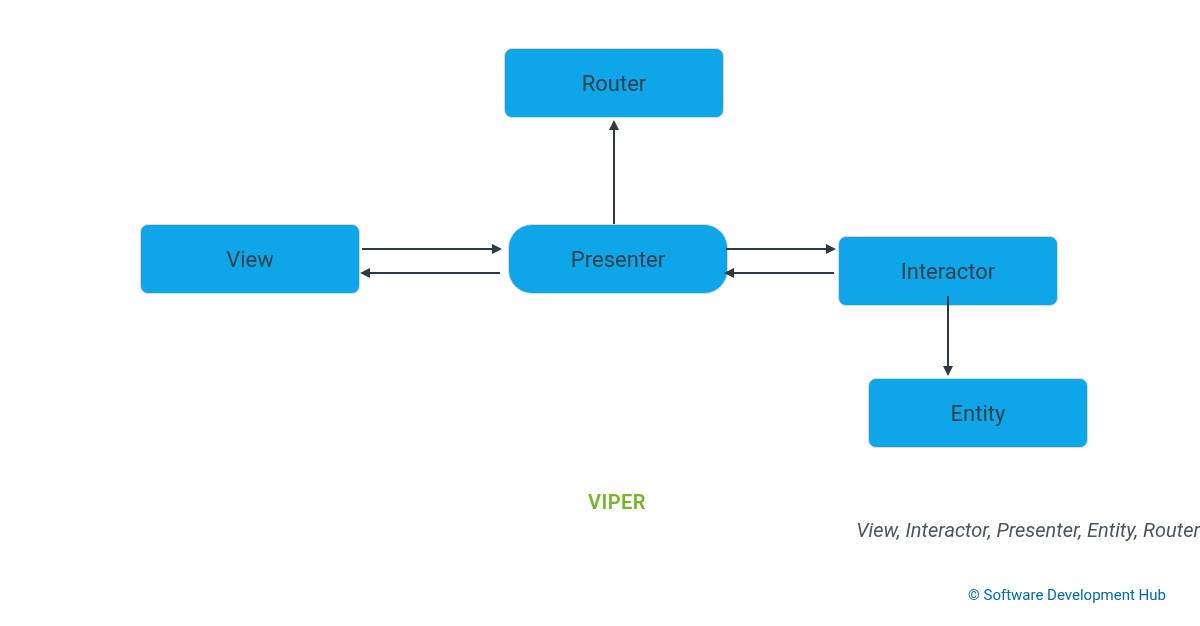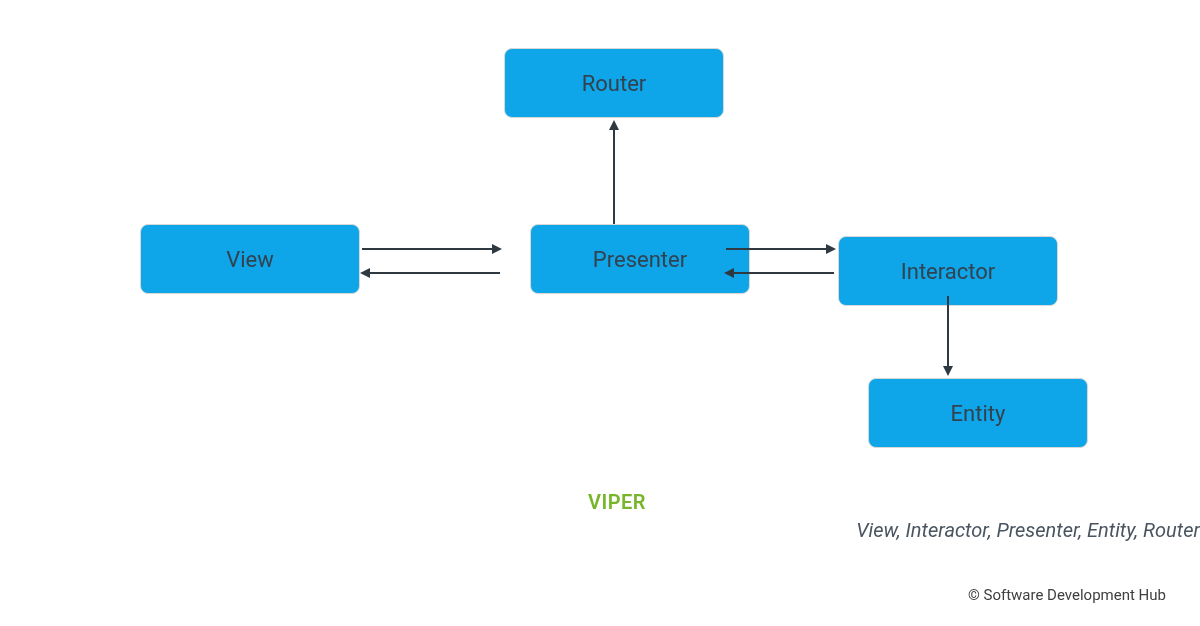--- a/index.html
+++ b/index.html
@@ -26,21 +26,21 @@
     align-items: center;
     justify-content: center;
     font-size: 22px;
     color: #33424f;
     box-sizing: border-box;
   }
 
   
   .node-router     { left: 504px; top:  48px; }
   .node-view       { left: 140px; top: 224px; }
-  .node-presenter  { left: 530px; top: 224px; }
+  .node-presenter  { left: 508px; top: 224px; border-radius: 24px; }
   .node-interactor { left: 838px; top: 236px; }
   .node-entity     { left: 868px; top: 378px; }
 
   
   .caption-title {
     position: absolute;
     left: 0; right: 0;
     top: 490px;
     text-align: center;
     font-size: 20px;
@@ -56,21 +56,21 @@
     text-align: right;
     font-size: 20px;
     font-style: italic;
     color: #4a5560;
   }
   .copyright {
     position: absolute;
     right: 34px;
     bottom: 22px;
     font-size: 15px;
-    color: #404040;
+    color: #0369a1;
   }
 
   svg.arrows {
     position: absolute;
     left: 0; top: 0;
     width: 1200px;
     height: 626px;
     pointer-events: none;
   }
   .arrow-line {

